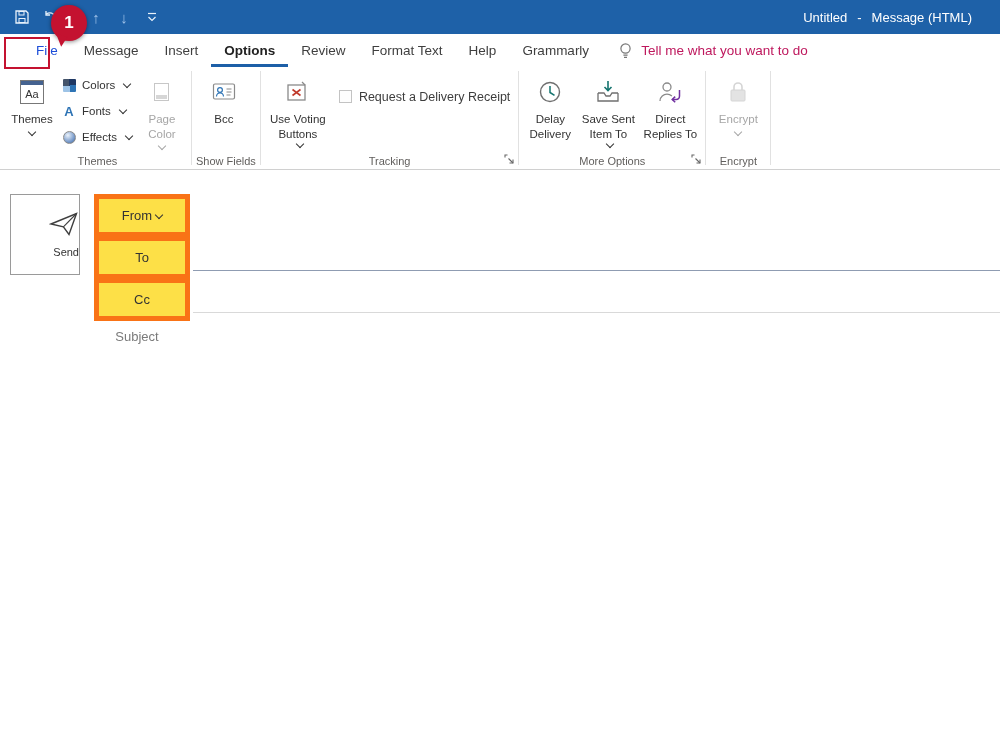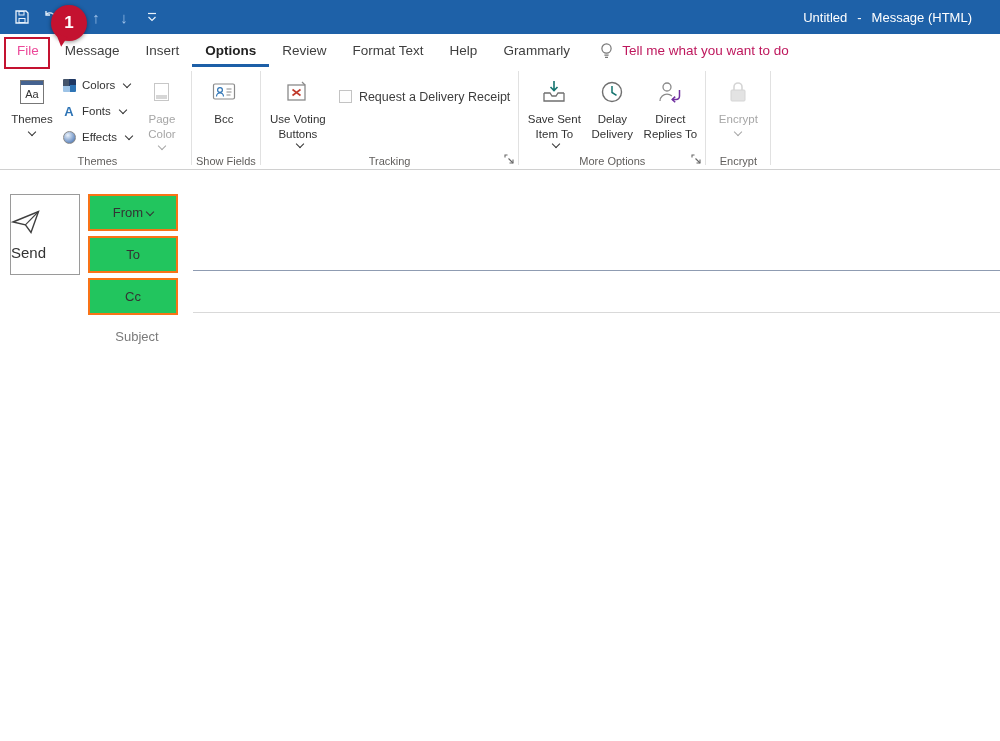--- a/index.html
+++ b/index.html
@@ -15,21 +15,21 @@
   .title-text{position:absolute;right:28px;top:0;height:34px;display:flex;align-items:center;gap:10px;color:#ffffff;font-size:13px;}
 
   
   .step-badge{position:absolute;left:51px;top:5px;width:36px;height:36px;border-radius:50%;background:#c41230;color:#fff;display:flex;align-items:center;justify-content:center;font-size:17px;font-weight:bold;z-index:20;box-shadow:0 1px 4px rgba(0,0,0,.45);}
   .step-badge::after{content:"";position:absolute;left:3px;bottom:-5px;width:0;height:0;border-left:9px solid transparent;border-right:3px solid transparent;border-top:11px solid #c41230;transform:rotate(18deg);}
   .file-highlight{position:absolute;left:4px;top:37px;width:42px;height:28px;border:2px solid #c41230;z-index:19;pointer-events:none;}
 
   
   .tabsrow{position:absolute;top:34px;left:0;width:1000px;height:33px;background:#fff;display:flex;align-items:stretch;padding-left:4px;}
   .tab{display:flex;align-items:center;padding:0 13px;font-size:13.5px;color:#3f3f3f;white-space:nowrap;cursor:default;}
-  .tab.file{color:#ec4899;}
+  .tab.file{color:#1d4ed8;margin-left:19px;}
   .tab.active{color:#222;font-weight:bold;box-shadow:inset 0 -3px 0 #1d5fa7;}
   .tellme{display:flex;align-items:center;gap:8px;margin-left:16px;color:#be185d;font-size:13.5px;}
 
   
   .ribbon{position:absolute;top:67px;left:0;width:1000px;height:103px;background:#fff;border-bottom:1px solid #d0d0d0;display:flex;align-items:stretch;padding-left:4px;box-sizing:border-box;}
   .rgroup{display:flex;flex-direction:column;position:relative;padding:3px 4px 0;}
   .rcontent{flex:1;display:flex;align-items:flex-start;}
   .rlabel{height:18px;display:flex;align-items:center;justify-content:center;font-size:11px;color:#605e5c;padding-bottom:2px;}
   .gdiv{width:1px;background:#e1e1e1;margin:4px 0;}
   .launcher{position:absolute;right:3px;bottom:4px;width:12px;height:12px;display:flex;align-items:center;justify-content:center;cursor:default;}
@@ -55,22 +55,22 @@
   .pagecolor-ic{width:15px;height:18px;border:1px solid #9a9a9a;background:#fff;position:relative;box-sizing:border-box;}
   .pagecolor-ic::after{content:"";position:absolute;left:1px;right:1px;bottom:1px;height:4px;background:#b5b5b5;}
 
   .checkcol{display:flex;flex-direction:column;padding:13px 4px 0 8px;gap:24px;}
   .checkrow{display:flex;align-items:center;gap:7px;height:27px;cursor:default;}
   .checkbox{width:13px;height:13px;border:1px solid #c3c3c3;background:#fdfdfd;box-sizing:border-box;}
   .checklabel{font-size:12.5px;color:#3d3d3d;white-space:nowrap;}
 
   
   .compose{position:absolute;top:171px;left:0;width:1000px;height:570px;background:#fff;}
-  .sendbox{position:absolute;left:10px;top:23px;width:68px;height:79px;border:1px solid #9a9a9a;background:#fff;display:flex;flex-direction:column;align-items:flex-start;justify-content:center;gap:9px;font-size:15px;color:#333;cursor:default;}
-  .fieldbtn{position:absolute;left:88px;width:86px;height:33px;border:2px solid #f97316;background:#22c55e;display:flex;align-items:center;justify-content:center;font-size:13px;color:#333;cursor:default;}
+  .sendbox{position:absolute;left:10px;top:23px;width:68px;height:79px;border:1px solid #9a9a9a;background:#fff;display:flex;flex-direction:column;align-items:flex-end;justify-content:center;gap:9px;font-size:11px;color:#333;cursor:default;}
+  .fieldbtn{position:absolute;left:94px;width:86px;height:33px;border:5px solid #f97316;background:#fde047;display:flex;align-items:center;justify-content:center;font-size:13px;color:#333;cursor:default;}
   .fieldbtn.from{top:23px;}
   .fieldbtn.to{top:65px;}
   .fieldbtn.cc{top:107px;}
   .subject{position:absolute;left:94px;top:158px;width:86px;text-align:center;font-size:13px;color:#7a7a7a;}
   .fline{position:absolute;left:193px;right:0;height:1px;}
   .fline.l1{top:99px;background:#8f9cb2;}
   .fline.l2{top:141px;background:#d9d9d9;}
 </style>
 </head>
 <body>
@@ -218,38 +218,38 @@
             <path d="M1 3.5V1h2.5"></path>
             <path d="M4.5 4.5L9 9"></path>
             <path d="M9 5.5V9H5.5"></path>
           </svg>
       </div>
     </div>
     <div class="gdiv"></div>
 
     <div class="rgroup">
       <div class="rcontent">
+        <div class="bigbtn" style="width:54px;">
+          <span class="bicon">
+            <svg width="26" height="26" viewBox="0 0 26 26">
+                <circle cx="13" cy="13" r="9.5" fill="none" stroke="#6f6f6f" stroke-width="1.4"></circle>
+                <path d="M13 7v6.5l4.5 2.8" fill="none" stroke="#15746f" stroke-width="1.5"></path>
+              </svg>
+          </span>
+          <span>Delay Delivery</span>
+        </div>
         <div class="bigbtn" style="width:62px;">
           <span class="bicon">
             <svg width="26" height="27" viewBox="0 0 26 27">
                 <path d="M13 2v9M9.5 8L13 11.5L16.5 8" fill="none" stroke="#15746f" stroke-width="1.6"></path>
                 <path d="M3 14v8h20v-8M3 14h6l2 3h4l2-3h6" fill="none" stroke="#6f6f6f" stroke-width="1.3"></path>
               </svg>
           </span>
           <span>Save Sent Item To</span>
           <span class="chev"></span>
-        </div>
-        <div class="bigbtn" style="width:54px;">
-          <span class="bicon">
-            <svg width="26" height="26" viewBox="0 0 26 26">
-                <circle cx="13" cy="13" r="9.5" fill="none" stroke="#6f6f6f" stroke-width="1.4"></circle>
-                <path d="M13 7v6.5l4.5 2.8" fill="none" stroke="#15746f" stroke-width="1.5"></path>
-              </svg>
-          </span>
-          <span>Delay Delivery</span>
         </div>
         <div class="bigbtn" style="width:62px;">
           <span class="bicon">
             <svg width="26" height="27" viewBox="0 0 26 27">
                 <circle cx="10" cy="8" r="4" fill="none" stroke="#8a8a8a" stroke-width="1.3"></circle>
                 <path d="M3 22c0-4.2 3.6-6.8 7-6.8c1.9 0 3.6.7 4.9 1.8" fill="none" stroke="#8a8a8a" stroke-width="1.3"></path>
                 <path d="M22.5 11v6c0 2.2-1.6 3.4-3.4 3.4h-3.6" fill="none" stroke="#7030a0" stroke-width="1.5"></path>
                 <path d="M18.2 17.6L15.2 20.4L18.2 23.2" fill="none" stroke="#7030a0" stroke-width="1.5"></path>
               </svg>
           </span>

